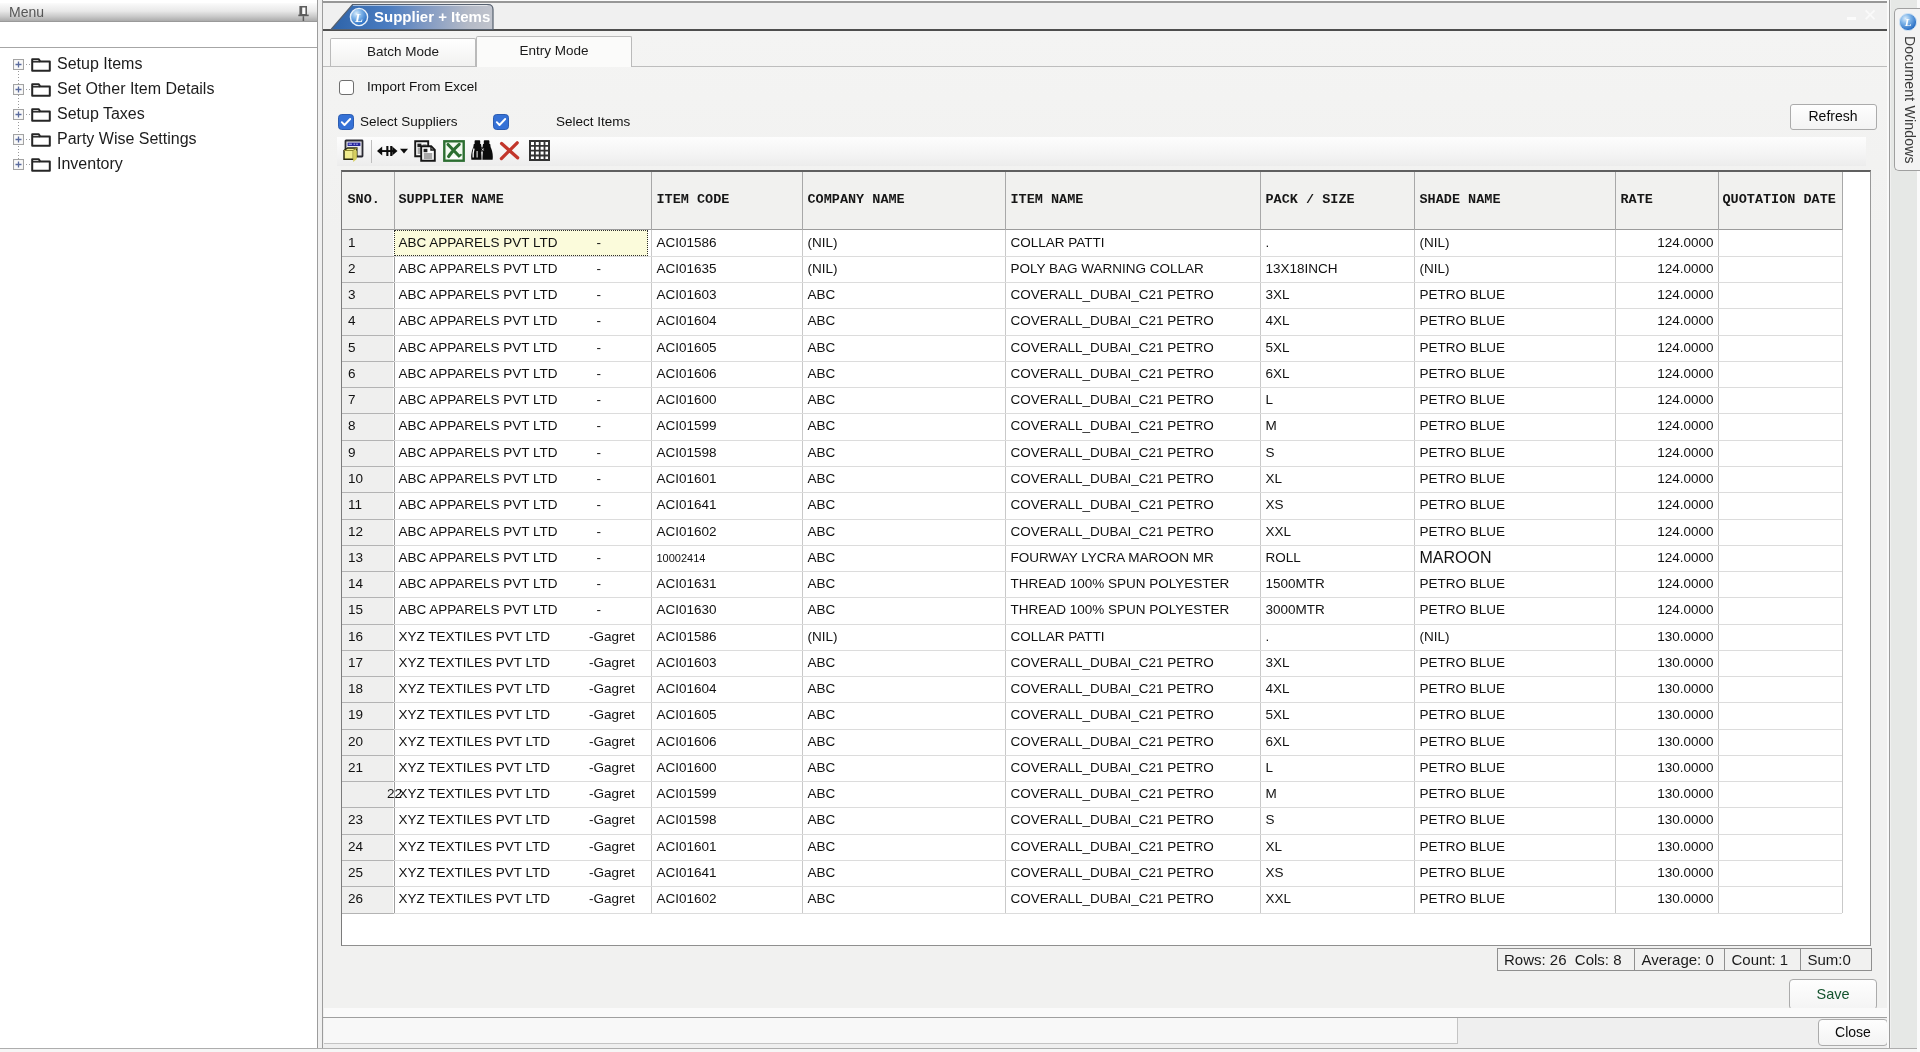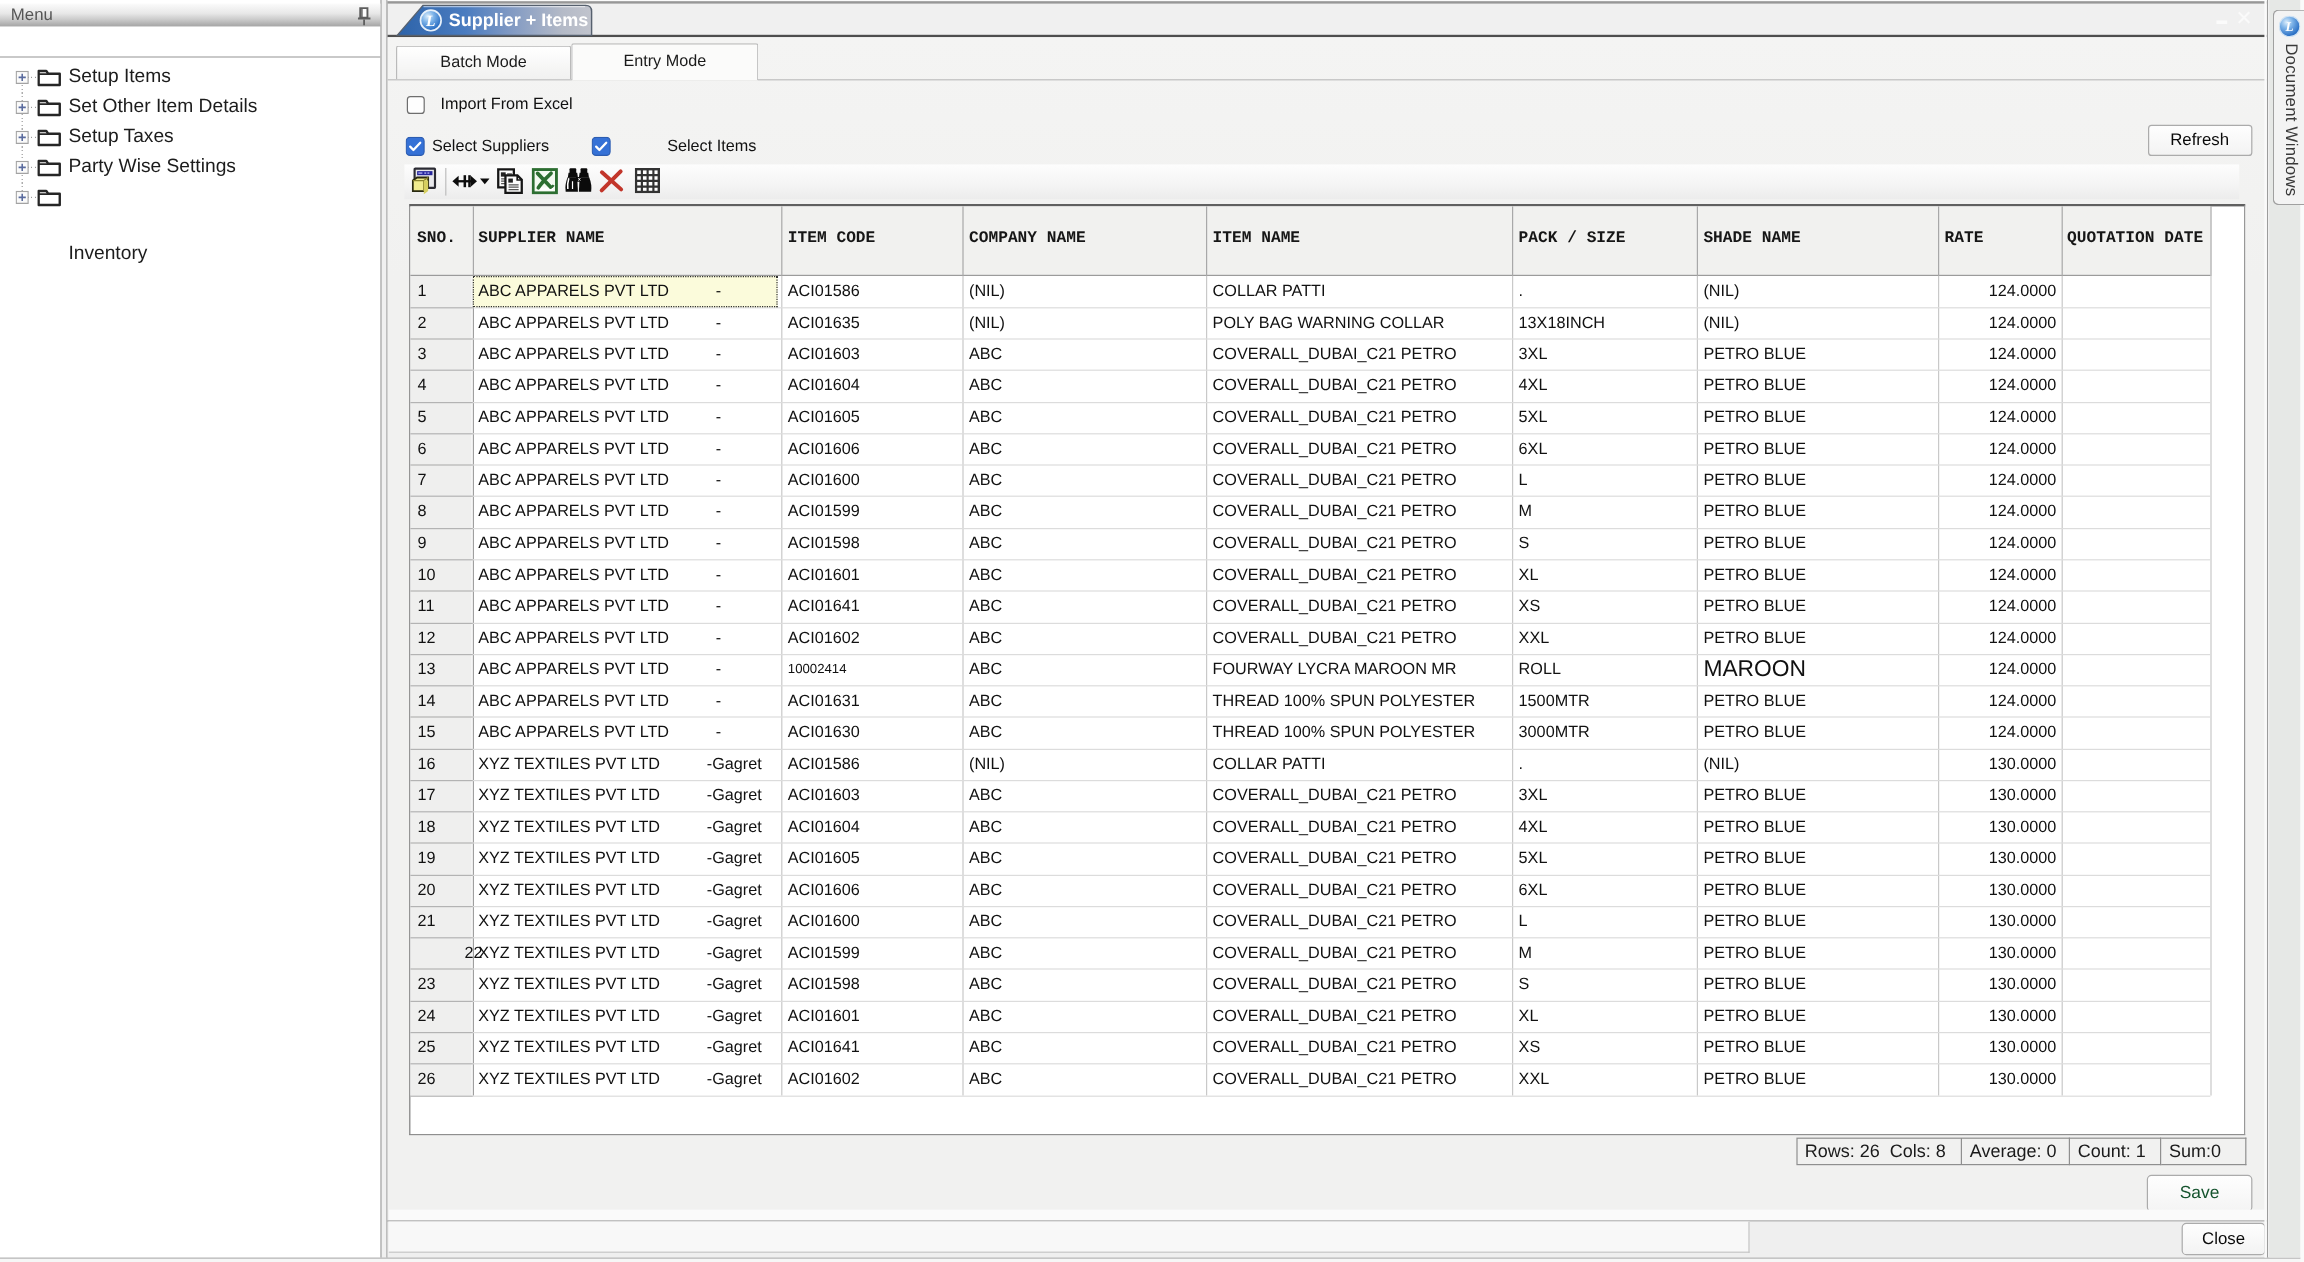--- a/index.html
+++ b/index.html
@@ -63,21 +63,21 @@
 <div class="txt" style="left:57px;top:128px;height:22px;line-height:22px;font-size:16px;color:#1c1c1c;">Party Wise Settings</div>
 <div class="abs" style="left:23px;top:164px;width:8px;height:1px;background-image:repeating-linear-gradient(90deg,#9a9a9a 0 1px,transparent 1px 3px);"></div>
 <svg class="abs" style="left:13px;top:158.5px;" width="11" height="11" viewBox="0 0 11 11">
 <rect x="0.5" y="0.5" width="10" height="10" fill="#fafafa" stroke="#a3a3a3" stroke-width="1.1"></rect>
 <path d="M2.5 5.5 h6 M5.5 2.5 v6" stroke="#5a6b9e" stroke-width="1.3"></path>
   </svg>
 <svg class="abs" style="left:31px;top:156px;" width="20" height="17" viewBox="0 0 20 17">
 <path d="M1.2 3.2 h6.4 l1.6 2.2 h9.6 v9.4 h-17.6 z" fill="none" stroke="#262626" stroke-width="2" stroke-linejoin="round"></path>
 <path d="M1.4 5.8 h7.6" stroke="#262626" stroke-width="1.5"></path>
   </svg>
-<div class="txt" style="left:57px;top:153px;height:22px;line-height:22px;font-size:16px;color:#1c1c1c;margin-top:48px;">Inventory</div>
+<div class="txt" style="left:57px;top:153px;height:22px;line-height:22px;font-size:16px;color:#1c1c1c;">Inventory</div>
 <div class="abs" style="left:322px;top:0;width:1px;height:1048px;background:#9c9c9c;"></div>
 <div class="abs" style="left:1889px;top:0;width:1px;height:1048px;background:#9c9c9c;"></div>
 <div class="abs" style="left:323px;top:0;width:1566px;height:1px;background:#fbfbfb;"></div>
 <div class="abs" style="left:323px;top:1px;width:1566px;height:1.5px;background:#979797;"></div>
 <div class="abs" style="left:1847px;top:16.5px;width:9px;height:3.2px;background:#fbfbfb;"></div>
 <div class="txt" style="left:1863px;top:5px;font-size:17px;color:#fafafa;">✕</div>
 <div class="abs" style="left:323px;top:29px;width:1566px;height:1.5px;background:#4e4e4e;"></div>
 <svg class="abs" style="left:328px;top:2px;" width="170" height="28" viewBox="0 0 170 28">
 <defs>
       <linearGradient id="tabg" x1="0" y1="0" x2="1" y2="0">
@@ -346,21 +346,21 @@
 <div class="txt" style="right:206.5px;top:518.5px;height:26.27px;line-height:26.27px;font-size:13.5px;">124.0000</div>
 <div class="abs" style="left:394px;top:571.0px;width:1448px;height:1px;background:#dcdcdc;"></div>
 <div class="abs" style="left:342px;top:571.0px;width:51.5px;height:1px;background:#b3b3b3;"></div>
 <div class="txt" style="left:348px;top:544.7px;height:26.27px;line-height:26.27px;font-size:13.5px;">13</div>
 <div class="txt" style="left:398.5px;top:544.7px;height:26.27px;line-height:26.27px;font-size:13.5px;">ABC APPARELS PVT LTD</div>
 <div class="txt" style="left:596.5px;top:544.7px;height:26.27px;line-height:26.27px;font-size:13.5px;">-</div>
 <div class="txt" style="left:656.5px;top:544.7px;height:26.27px;line-height:26.27px;font-size:11px;">10002414</div>
 <div class="txt" style="left:807.5px;top:544.7px;height:26.27px;line-height:26.27px;font-size:13.5px;">ABC</div>
 <div class="txt" style="left:1010.5px;top:544.7px;height:26.27px;line-height:26.27px;font-size:13.5px;">FOURWAY LYCRA MAROON MR</div>
 <div class="txt" style="left:1265.5px;top:544.7px;height:26.27px;line-height:26.27px;font-size:13.5px;">ROLL</div>
-<div class="txt" style="left:1419.5px;top:544.7px;height:26.27px;line-height:26.27px;font-size:19px;">MAROON</div>
+<div class="txt" style="left:1419.5px;top:544.7px;height:26.27px;line-height:26.27px;font-size:16px;">MAROON</div>
 <div class="txt" style="right:206.5px;top:544.7px;height:26.27px;line-height:26.27px;font-size:13.5px;">124.0000</div>
 <div class="abs" style="left:394px;top:597.3px;width:1448px;height:1px;background:#dcdcdc;"></div>
 <div class="abs" style="left:342px;top:597.3px;width:51.5px;height:1px;background:#b3b3b3;"></div>
 <div class="txt" style="left:348px;top:571.0px;height:26.27px;line-height:26.27px;font-size:13.5px;">14</div>
 <div class="txt" style="left:398.5px;top:571.0px;height:26.27px;line-height:26.27px;font-size:13.5px;">ABC APPARELS PVT LTD</div>
 <div class="txt" style="left:596.5px;top:571.0px;height:26.27px;line-height:26.27px;font-size:13.5px;">-</div>
 <div class="txt" style="left:656.5px;top:571.0px;height:26.27px;line-height:26.27px;font-size:13.5px;">ACI01631</div>
 <div class="txt" style="left:807.5px;top:571.0px;height:26.27px;line-height:26.27px;font-size:13.5px;">ABC</div>
 <div class="txt" style="left:1010.5px;top:571.0px;height:26.27px;line-height:26.27px;font-size:13.5px;">THREAD 100% SPUN POLYESTER</div>
 <div class="txt" style="left:1265.5px;top:571.0px;height:26.27px;line-height:26.27px;font-size:13.5px;">1500MTR</div>

